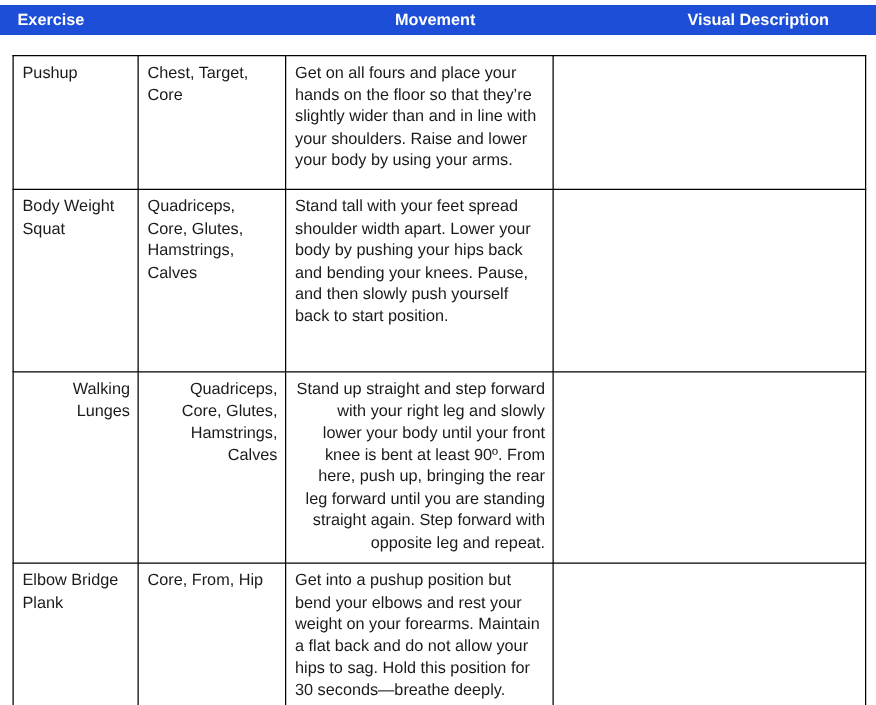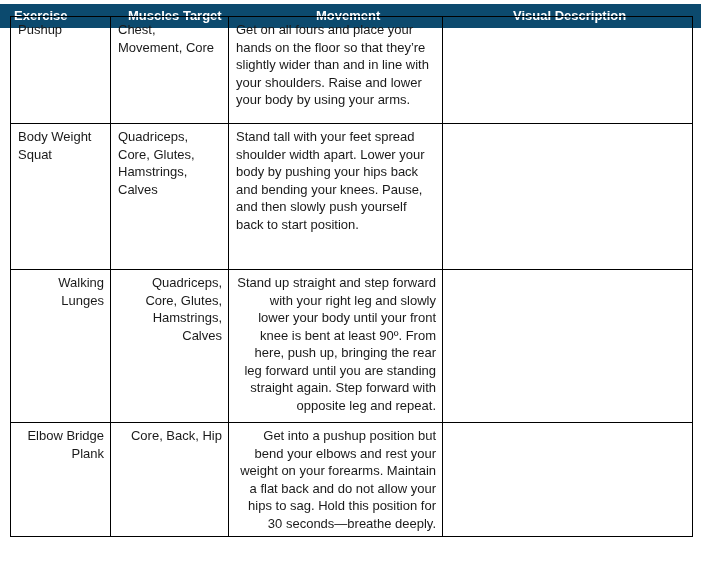--- a/index.html
+++ b/index.html
@@ -15,42 +15,42 @@
     position: relative;
   }
 
   
   .header-band {
     position: absolute;
     left: 0;
     top: 4px;
     width: 701px;
     height: 24px;
-    background: #0c4a6e;
+    background: #1d4ed8;
   }
   .header-cell {
     position: absolute;
     top: 0;
     height: 24px;
     line-height: 24px;
     color: #ffffff;
     font-weight: bold;
     font-size: 13px;
     white-space: nowrap;
   }
   .hc-exercise { left: 14px; }
   .hc-muscles  { left: 128px; }
   .hc-movement { left: 316px; }
-  .hc-visual   { left: 513px; }
+  .hc-visual   { left: 550px; }
 
   
   .grid {
     position: absolute;
     left: 10px;
-    top: 16px;
+    top: 44px;
     width: 682px;
     border-collapse: collapse;
     table-layout: fixed;
     padding-left: 32px;
   }
   .grid td {
     border: 1px solid #000000;
     vertical-align: top;
     padding: 4px 6px 4px 7px;
     font-size: 13px;
@@ -63,58 +63,57 @@
   .col-vd  { width: 250px; }
 
   td.visual-cell {
     padding: 0;
     position: relative;
   }
 
   .r1 { height: 107px; }
   .r2 { height: 146px; }
   .r3 { height: 153px; text-align: right; }
-  .r4 { height: 114px; text-align: right; }
+  .r4 { height: 114px; }
 
   .cell-text { display: block; }
 
   
   .vpanel {
     position: relative;
     width: 100%;
     height: 100%;
     overflow: hidden;
     background: #ffffff;
   }
 </style>
 </head>
 <body>
 
 <div class="header-band">
   <div class="header-cell hc-exercise">Exercise</div>
-  <div class="header-cell hc-muscles">Muscles Target</div>
   <div class="header-cell hc-movement">Movement</div>
   <div class="header-cell hc-visual">Visual Description</div>
 </div>
 
 <table class="grid">
   <colgroup>
     <col class="col-ex">
       <col class="col-mu">
       <col class="col-mv">
       <col class="col-vd">
   </colgroup>
   <tbody>
 
   <tr class="r1">
     <td>
       <span class="cell-text">Pushup</span>
     </td>
     <td>
-      <span class="cell-text">Chest, Movement, Core</span>
+      <span class="cell-text">Chest, Target, Core</span>
     </td>
     <td>
       <span class="cell-text">Get on all fours and place your hands on the floor so that they’re slightly wider than and in line with your shoulders. Raise and lower your body by using your arms.</span>
     </td>
     <td class="visual-cell">
       <div class="vpanel">
         
 
         
 
@@ -179,21 +178,21 @@
         
       </div>
     </td>
   </tr>
 
   <tr class="r4">
     <td>
       <span class="cell-text">Elbow Bridge Plank</span>
     </td>
     <td>
-      <span class="cell-text">Core, Back, Hip</span>
+      <span class="cell-text">Core, From, Hip</span>
     </td>
     <td>
       <span class="cell-text">Get into a pushup position but bend your elbows and rest your weight on your forearms. Maintain a flat back and do not allow your hips to sag. Hold this position for 30 seconds—breathe deeply.</span>
     </td>
     <td class="visual-cell">
       <div class="vpanel">
         
 
         
       </div>

